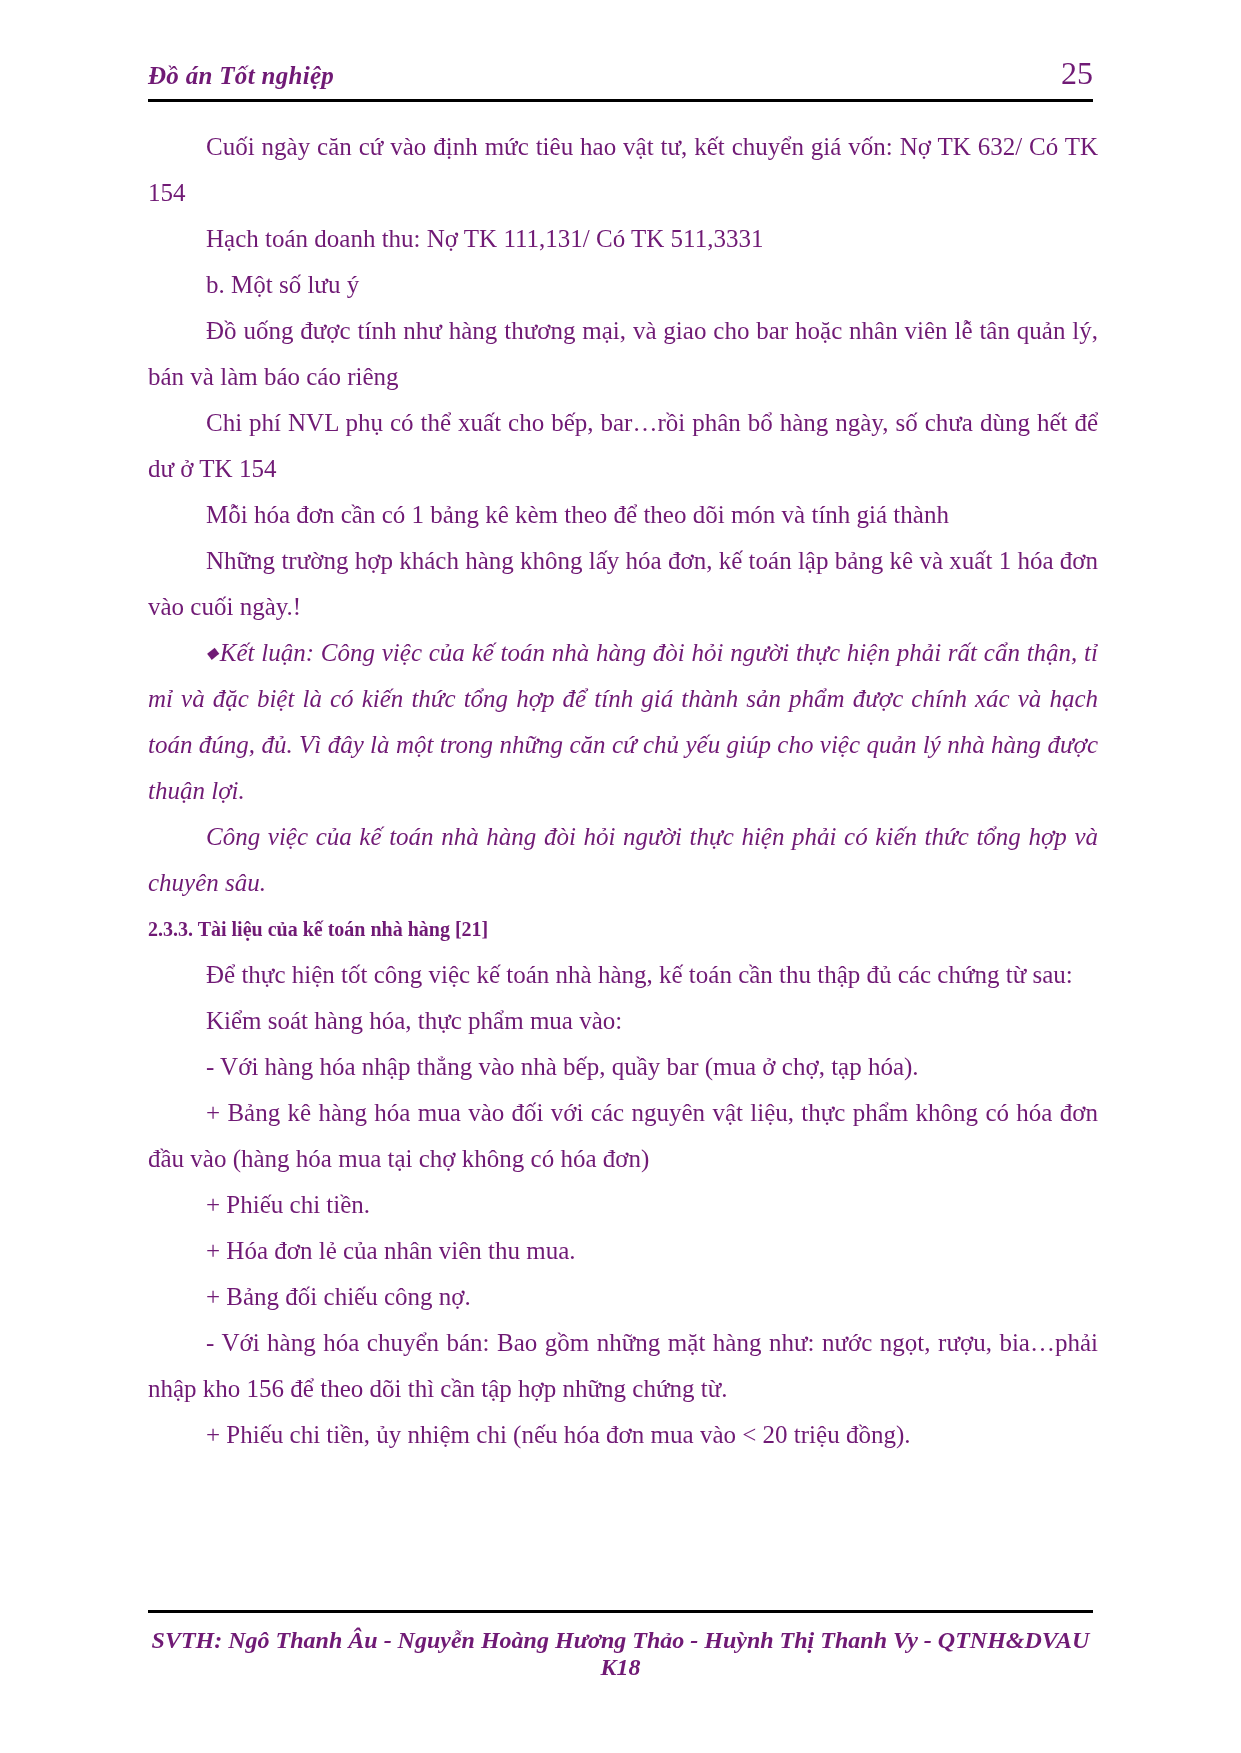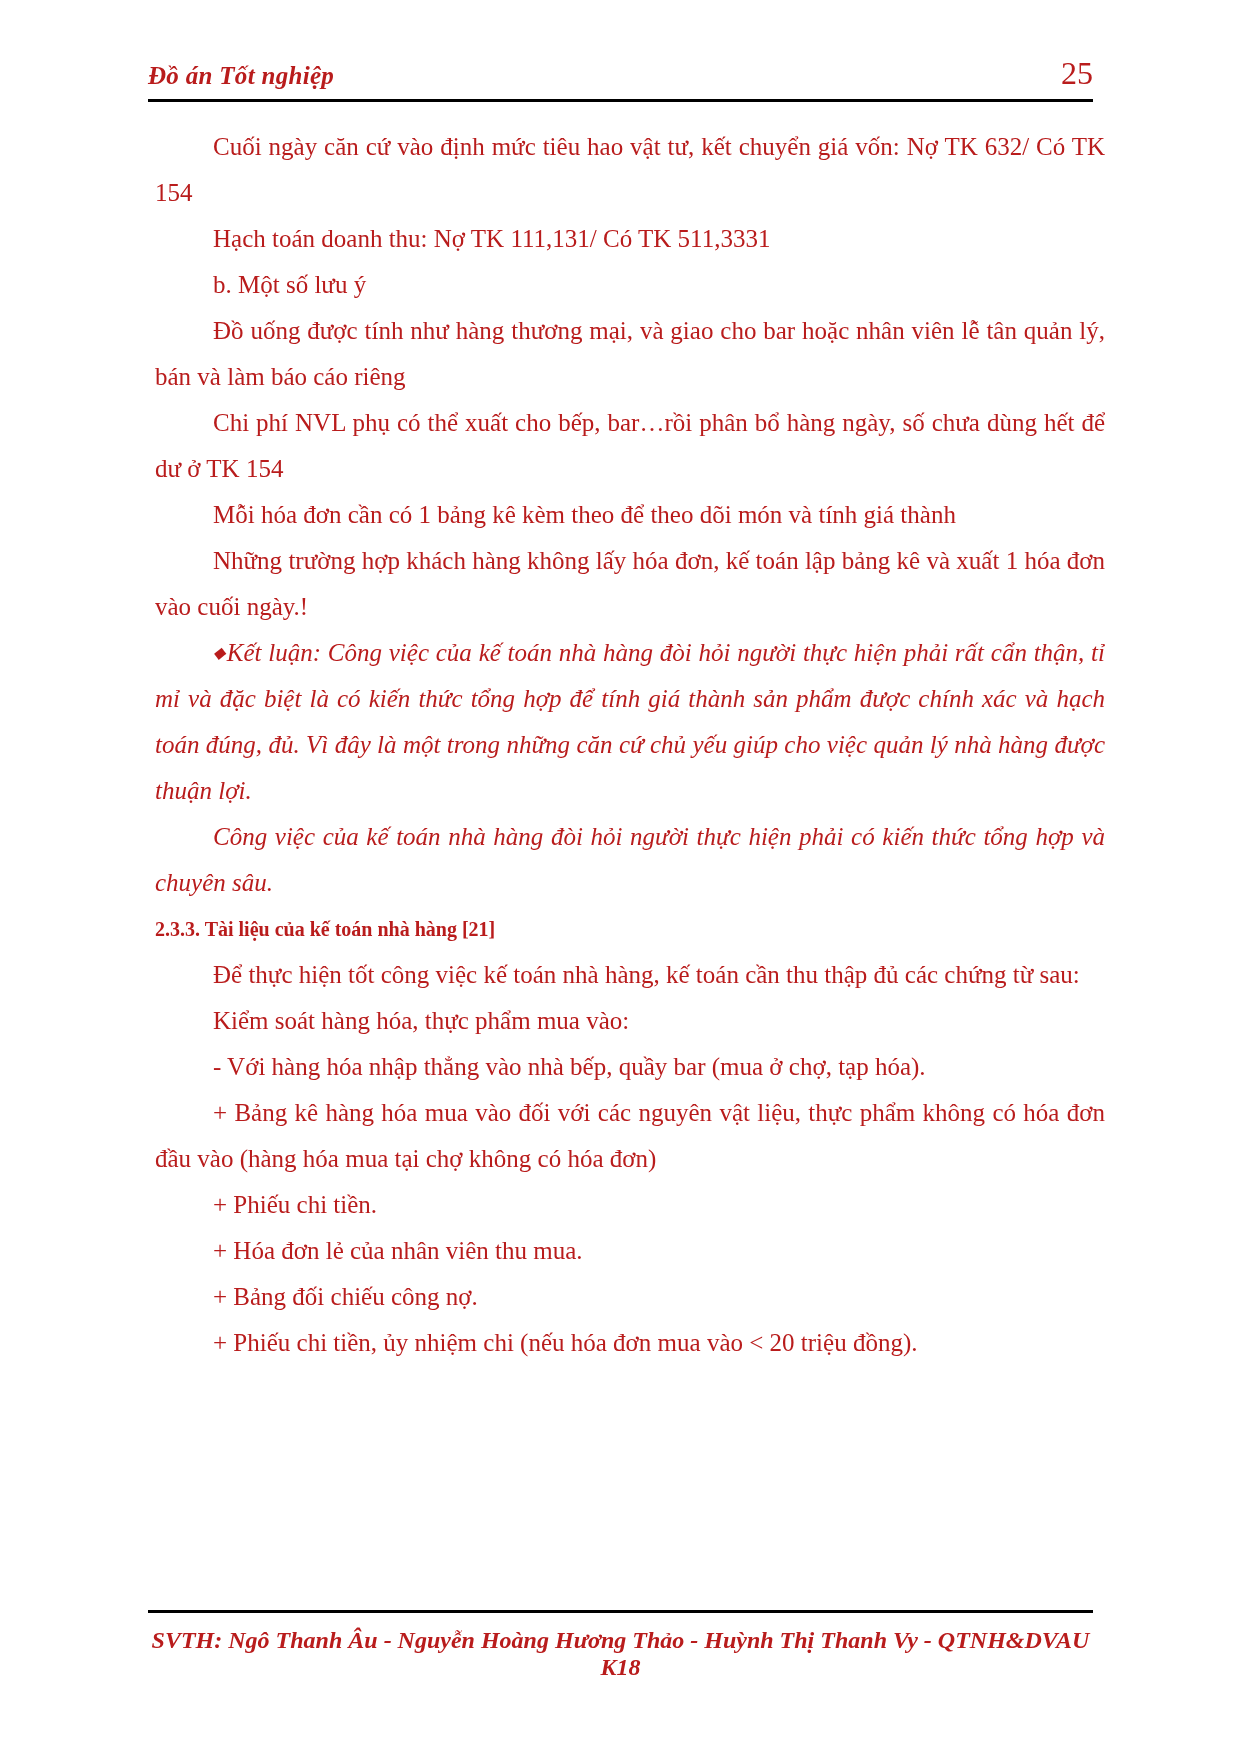--- a/index.html
+++ b/index.html
@@ -7,21 +7,21 @@
     padding: 0;
     background: #ffffff;
   }
   .page {
     position: relative;
     width: 1241px;
     height: 1753px;
     margin: 0 auto;
     background: #ffffff;
     font-family: "Liberation Serif", serif;
-    color: #b91c1c;
+    color: #701a75;
     box-sizing: border-box;
     overflow: hidden;
   }
   .header {
     position: absolute;
     left: 148px;
     top: 55px;
     width: 945px;
     display: flex;
     align-items: baseline;
@@ -39,21 +39,21 @@
   .header-rule {
     position: absolute;
     left: 148px;
     top: 99px;
     width: 945px;
     height: 3px;
     background: #000000;
   }
   .content {
     position: absolute;
-    left: 155px;
+    left: 148px;
     top: 124px;
     width: 950px;
   }
   p {
     margin: 0;
     font-size: 25px;
     line-height: 46px;
     text-align: justify;
     text-justify: inter-word;
   }
@@ -121,19 +121,20 @@
     </p>
     <p class="indent italic">Công việc của kế toán nhà hàng đòi hỏi người thực hiện phải có kiến thức tổng hợp và chuyên sâu.</p>
     <p class="heading">2.3.3. Tài liệu của kế toán nhà hàng [21]</p>
     <p class="indent">Để thực hiện tốt công việc kế toán nhà hàng, kế toán cần thu thập đủ các chứng từ sau:</p>
     <p class="indent">Kiểm soát hàng hóa, thực phẩm mua vào:</p>
     <p class="indent">- Với hàng hóa nhập thẳng vào nhà bếp, quầy bar (mua ở chợ, tạp hóa).</p>
     <p class="indent">+ Bảng kê hàng hóa mua vào  đối với các nguyên vật liệu, thực phẩm không có hóa đơn đầu vào (hàng hóa mua tại chợ không có hóa đơn)</p>
     <p class="indent">+ Phiếu chi tiền.</p>
     <p class="indent">+ Hóa đơn lẻ của nhân viên thu mua.</p>
     <p class="indent">+ Bảng đối chiếu công nợ.</p>
+    <p class="indent">- Với hàng hóa chuyển bán: Bao gồm những mặt hàng như: nước ngọt, rượu, bia…phải nhập kho 156 để theo dõi thì cần tập hợp những chứng từ.</p>
     <p class="indent">+ Phiếu chi tiền, ủy nhiệm chi (nếu hóa đơn mua vào &lt; 20 triệu đồng).</p>
   </div>
 
   <div class="footer-rule"></div>
   <div class="footer-text">SVTH: Ngô Thanh Âu - Nguyễn Hoàng Hương Thảo - Huỳnh Thị Thanh Vy - QTNH&amp;DVAU K18</div>
 
 </div>
 
 </body></html>

